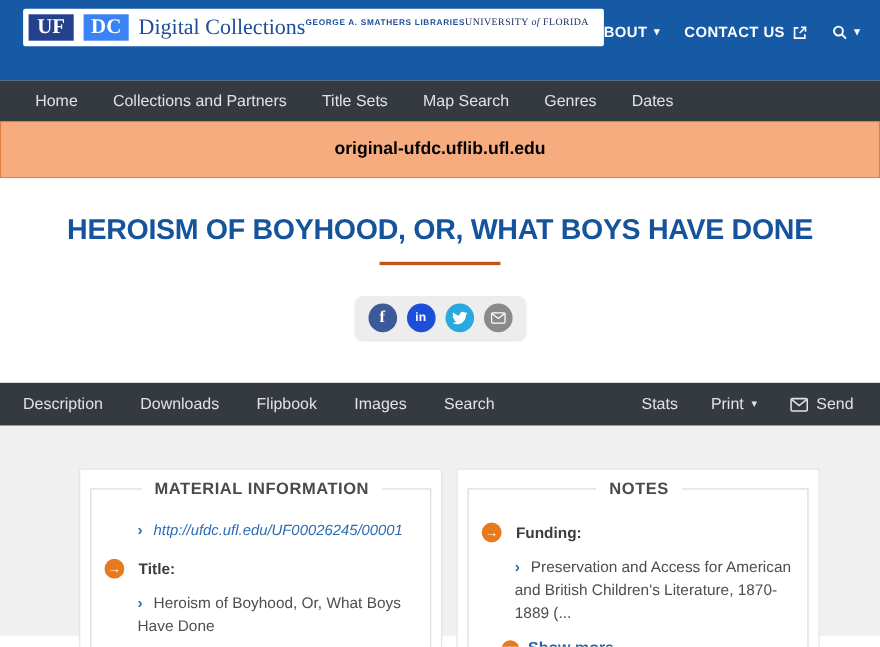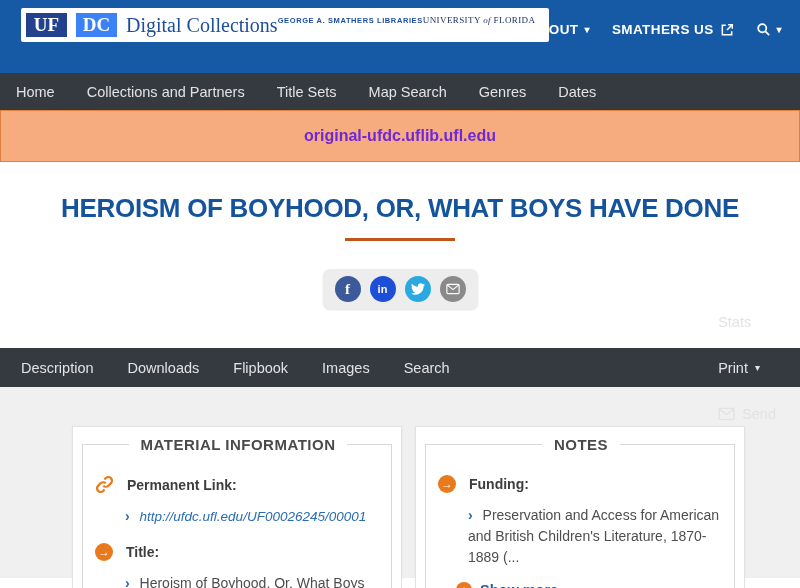--- a/index.html
+++ b/index.html
@@ -20,32 +20,32 @@
   .brand-org  { color:#1c4e9b; font-size:7.5px; font-weight:bold; letter-spacing:.6px; margin-top:2px; }
   .brand-univ { color:#1b2f63; font-family:"Liberation Serif", serif; font-size:9px; letter-spacing:.4px; margin-top:1px; }
   .brand-univ em { font-style:italic; text-transform:lowercase; }
   .header-nav { position:absolute; right:18px; top:22px; display:flex; align-items:center; gap:22px;
                 color:#fff; font-size:13.5px; font-weight:bold; letter-spacing:.4px; }
   .hn-item { display:flex; align-items:center; gap:6px; cursor:pointer; color:#fff; }
   .caret { font-size:10px; line-height:1; }
   .icon-svg { display:inline-block; vertical-align:middle; }
 
   
-  .main-nav { height:37px; background:#343a40; display:flex; align-items:center; padding-left:0; }
+  .main-nav { height:37px; background:#343a40; display:flex; align-items:center; padding-left:16px; }
   .main-nav .nav-item { color:#e2e2e2; font-size:14.5px; padding:0 16px; cursor:pointer; }
   .item-nav { height:39px; background:#343a40; display:flex; align-items:center; padding:0 24px 0 4px; }
   .item-nav .nav-item { color:#e2e2e2; font-size:14.5px; padding:0 17px; cursor:pointer; }
-  .item-nav .right { margin-left:auto; display:flex; gap:30px;flex-direction:column; }
+  .item-nav .right { margin-left:auto; display:flex; align-items:center; gap:30px; }
   .item-nav .right .nav-item { padding:0; display:flex; align-items:center; gap:7px; }
 
   
   .beta-banner { height:52px; background:#f6ac7e; border:1px solid #de7f3e;
                  display:flex; align-items:center; justify-content:center;
                  font-size:16px; font-weight:bold; color:#1f1f1f; gap:7px; }
-  .beta-banner a { color:#6d28d9; text-decoration:none; font-weight:bold; }
+  .beta-banner a { color:#000000; text-decoration:none; font-weight:bold; }
 
   
   .title-zone { background:#fff; height:186px; text-align:center; }
   .page-title { padding-top:31px; color:#15549c; font-size:26px; font-weight:bold;
                 letter-spacing:-.3px; }
   .title-divider { width:110px; height:3px; background:#c0561a; margin:14px auto 0; }
   .social-bar { margin:28px auto 0; display:inline-flex; align-items:center; gap:9px;
                 background:#ededed; border-radius:7px; padding:7px 12px;
                 box-shadow:0 1px 2px rgba(0,0,0,.12); }
   .soc { width:26px; height:26px; border-radius:50%; display:flex; align-items:center;
@@ -87,21 +87,21 @@
       <span class="brand-org">GEORGE A. SMATHERS LIBRARIES</span>
       <span class="brand-univ"><span>UNIVERSITY</span> <em>of</em> <span>FLORIDA</span></span>
     </div>
   </div>
   <div class="header-nav">
     <span class="hn-item">
       <span>ABOUT</span>
       <span class="caret">▾</span>
     </span>
     <span class="hn-item">
-      <span>SMATHERS US</span>
+      <span>CONTACT US</span>
       <svg class="icon-svg" width="14" height="14" viewBox="0 0 24 24" fill="none" stroke="#ffffff" stroke-width="2.6">
         <path d="M10 4H4v16h16v-6"></path>
           <path d="M12 12L21 3"></path>
           <path d="M14 3h7v7"></path>
       </svg>
     </span>
     <span class="hn-item">
       <svg class="icon-svg" width="15" height="15" viewBox="0 0 24 24" fill="none" stroke="#ffffff" stroke-width="2.8">
         <circle cx="10" cy="10" r="6.5"></circle>
           <path d="M15 15l6 6"></path>
@@ -167,27 +167,20 @@
     </span>
   </span>
 </div>
 
 <div class="content-area">
 
   <div class="card">
     <fieldset>
       <legend>MATERIAL INFORMATION</legend>
 
-      <div class="meta-label">
-        <svg width="19" height="19" viewBox="0 0 24 24" fill="none" stroke="#e8791d" stroke-width="2.8">
-          <path d="M10.5 13.5a4.6 4.6 0 0 0 6.5 0l3.2-3.2a4.6 4.6 0 0 0-6.5-6.5l-1.8 1.8"></path>
-          <path d="M13.5 10.5a4.6 4.6 0 0 0-6.5 0l-3.2 3.2a4.6 4.6 0 0 0 6.5 6.5l1.8-1.8"></path>
-        </svg>
-        <span>Permanent Link:</span>
-      </div>
       <div class="meta-value">
         <span class="chev">›</span>
         <a class="permalink" href="#">http://ufdc.ufl.edu/UF00026245/00001</a>
       </div>
 
       <div class="meta-label">
         <span class="circle-icon">→</span>
         <span>Title:</span>
       </div>
       <div class="meta-value">

